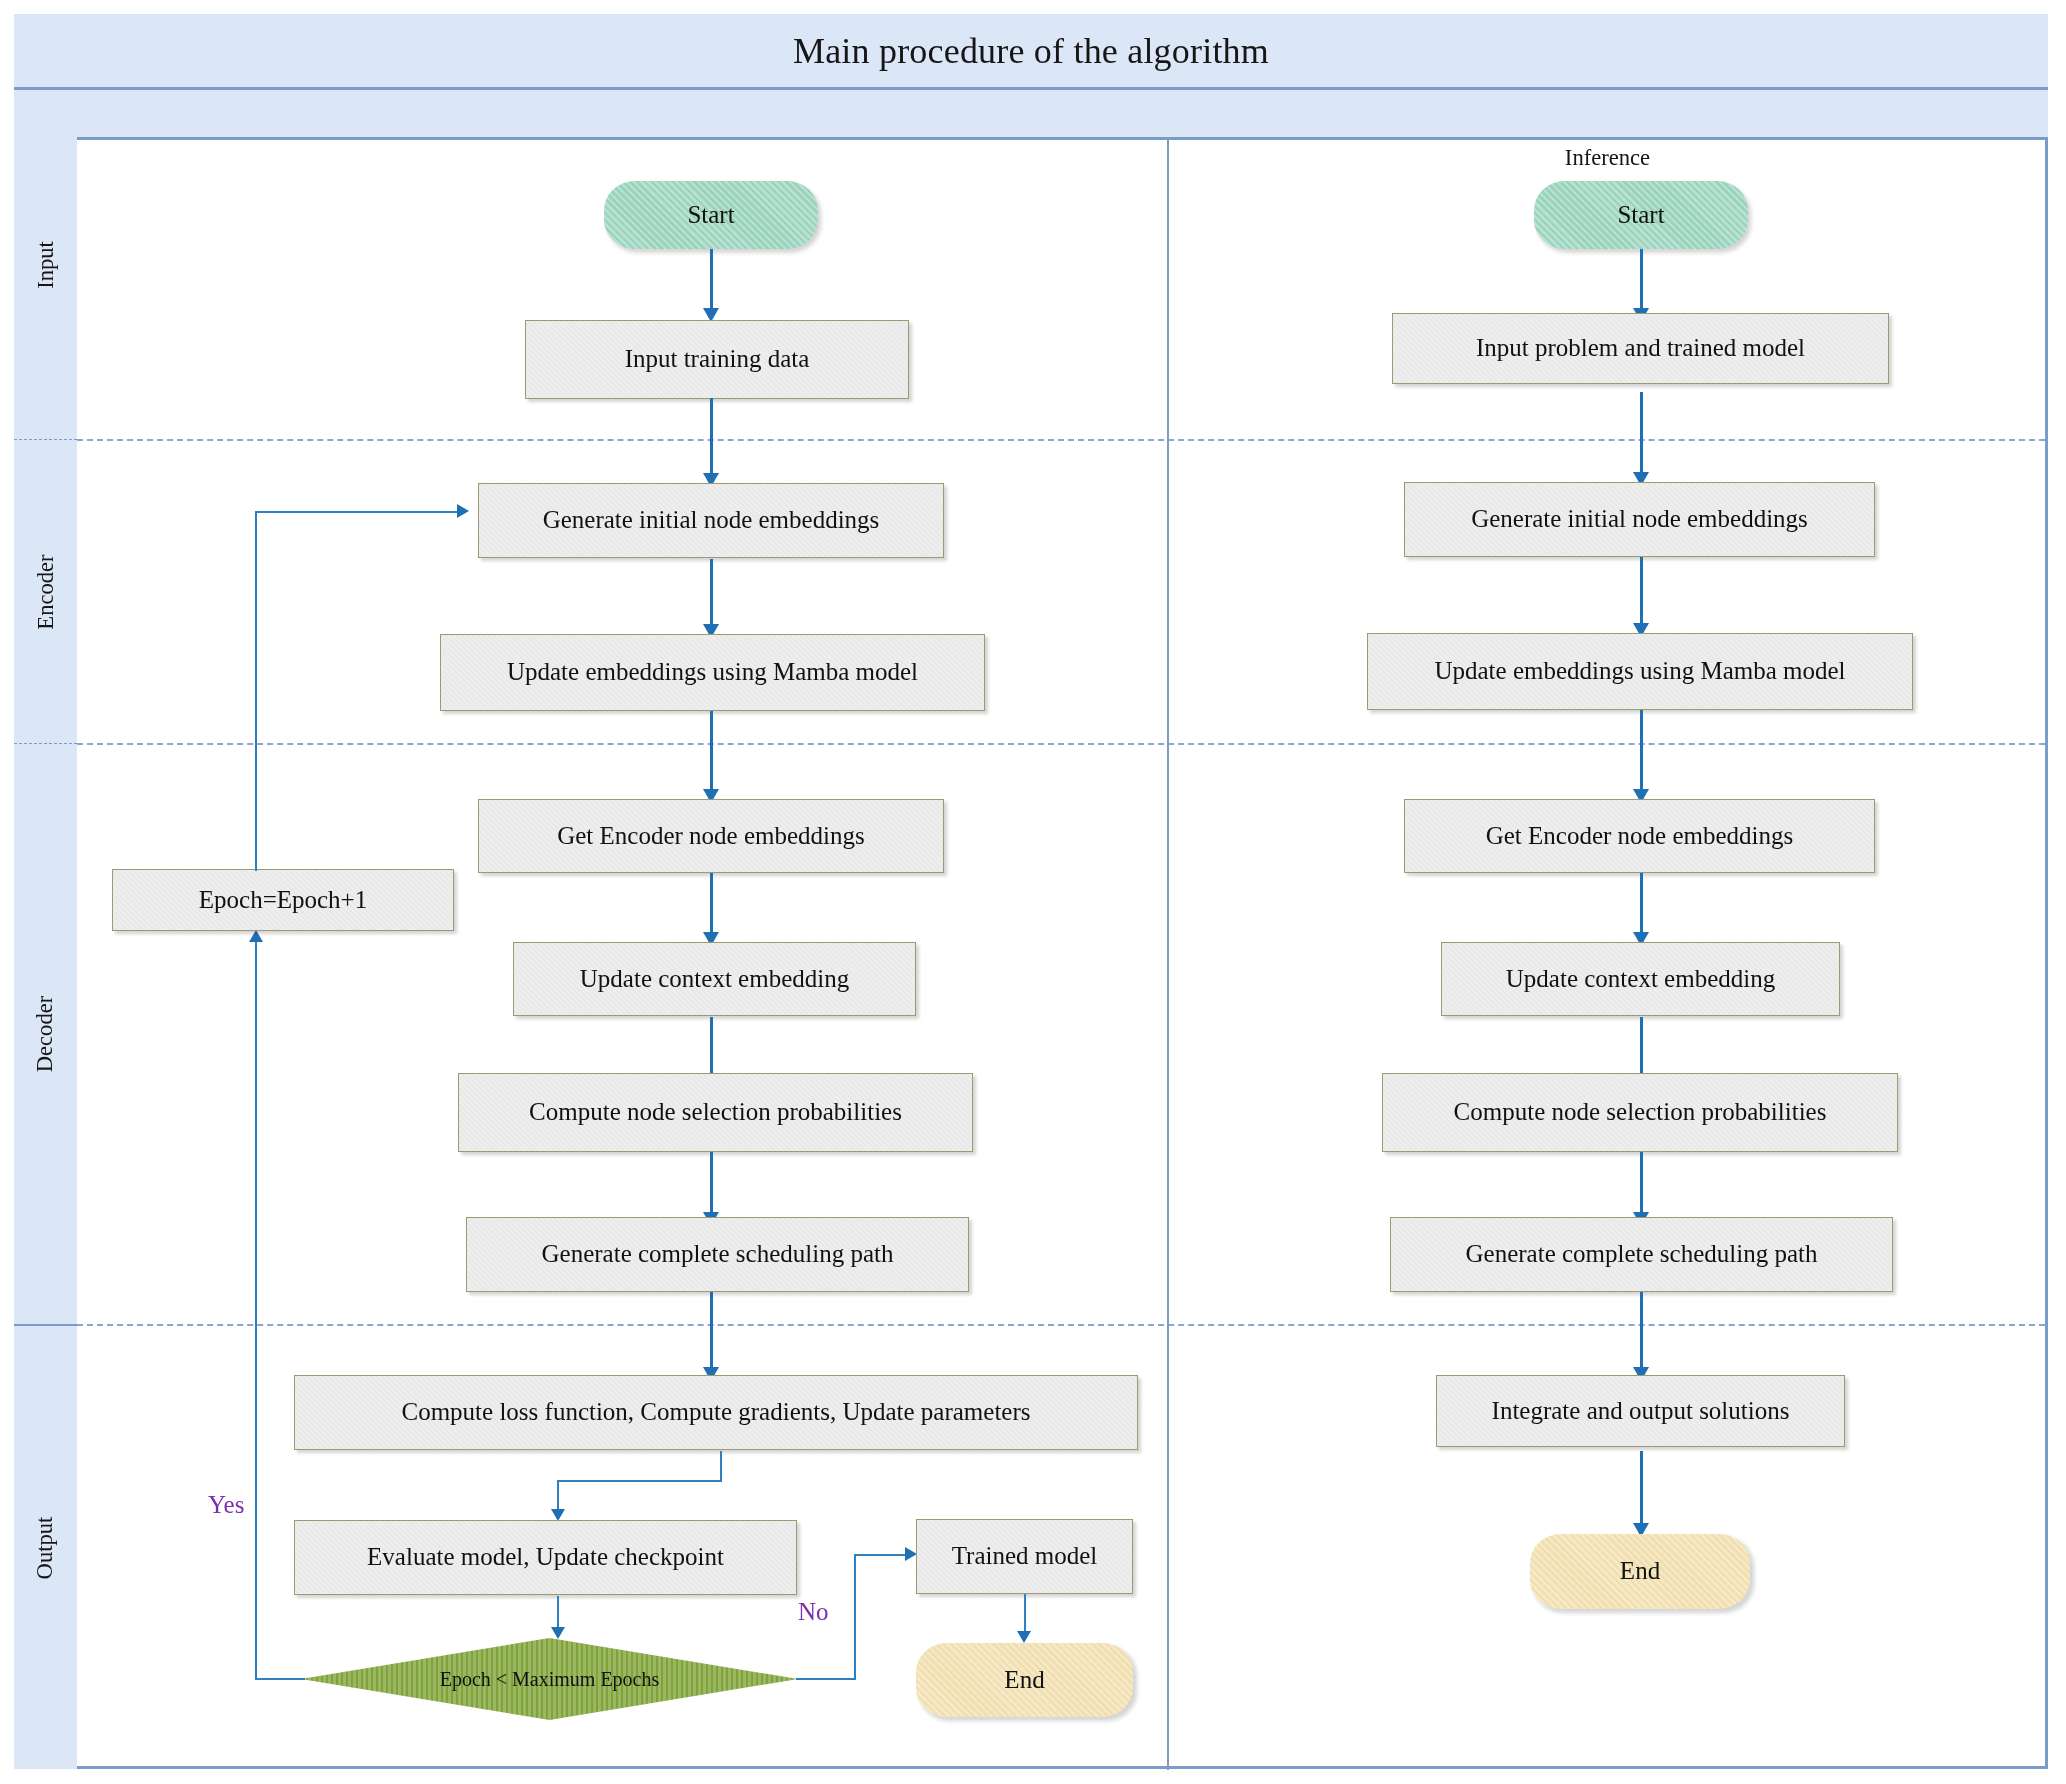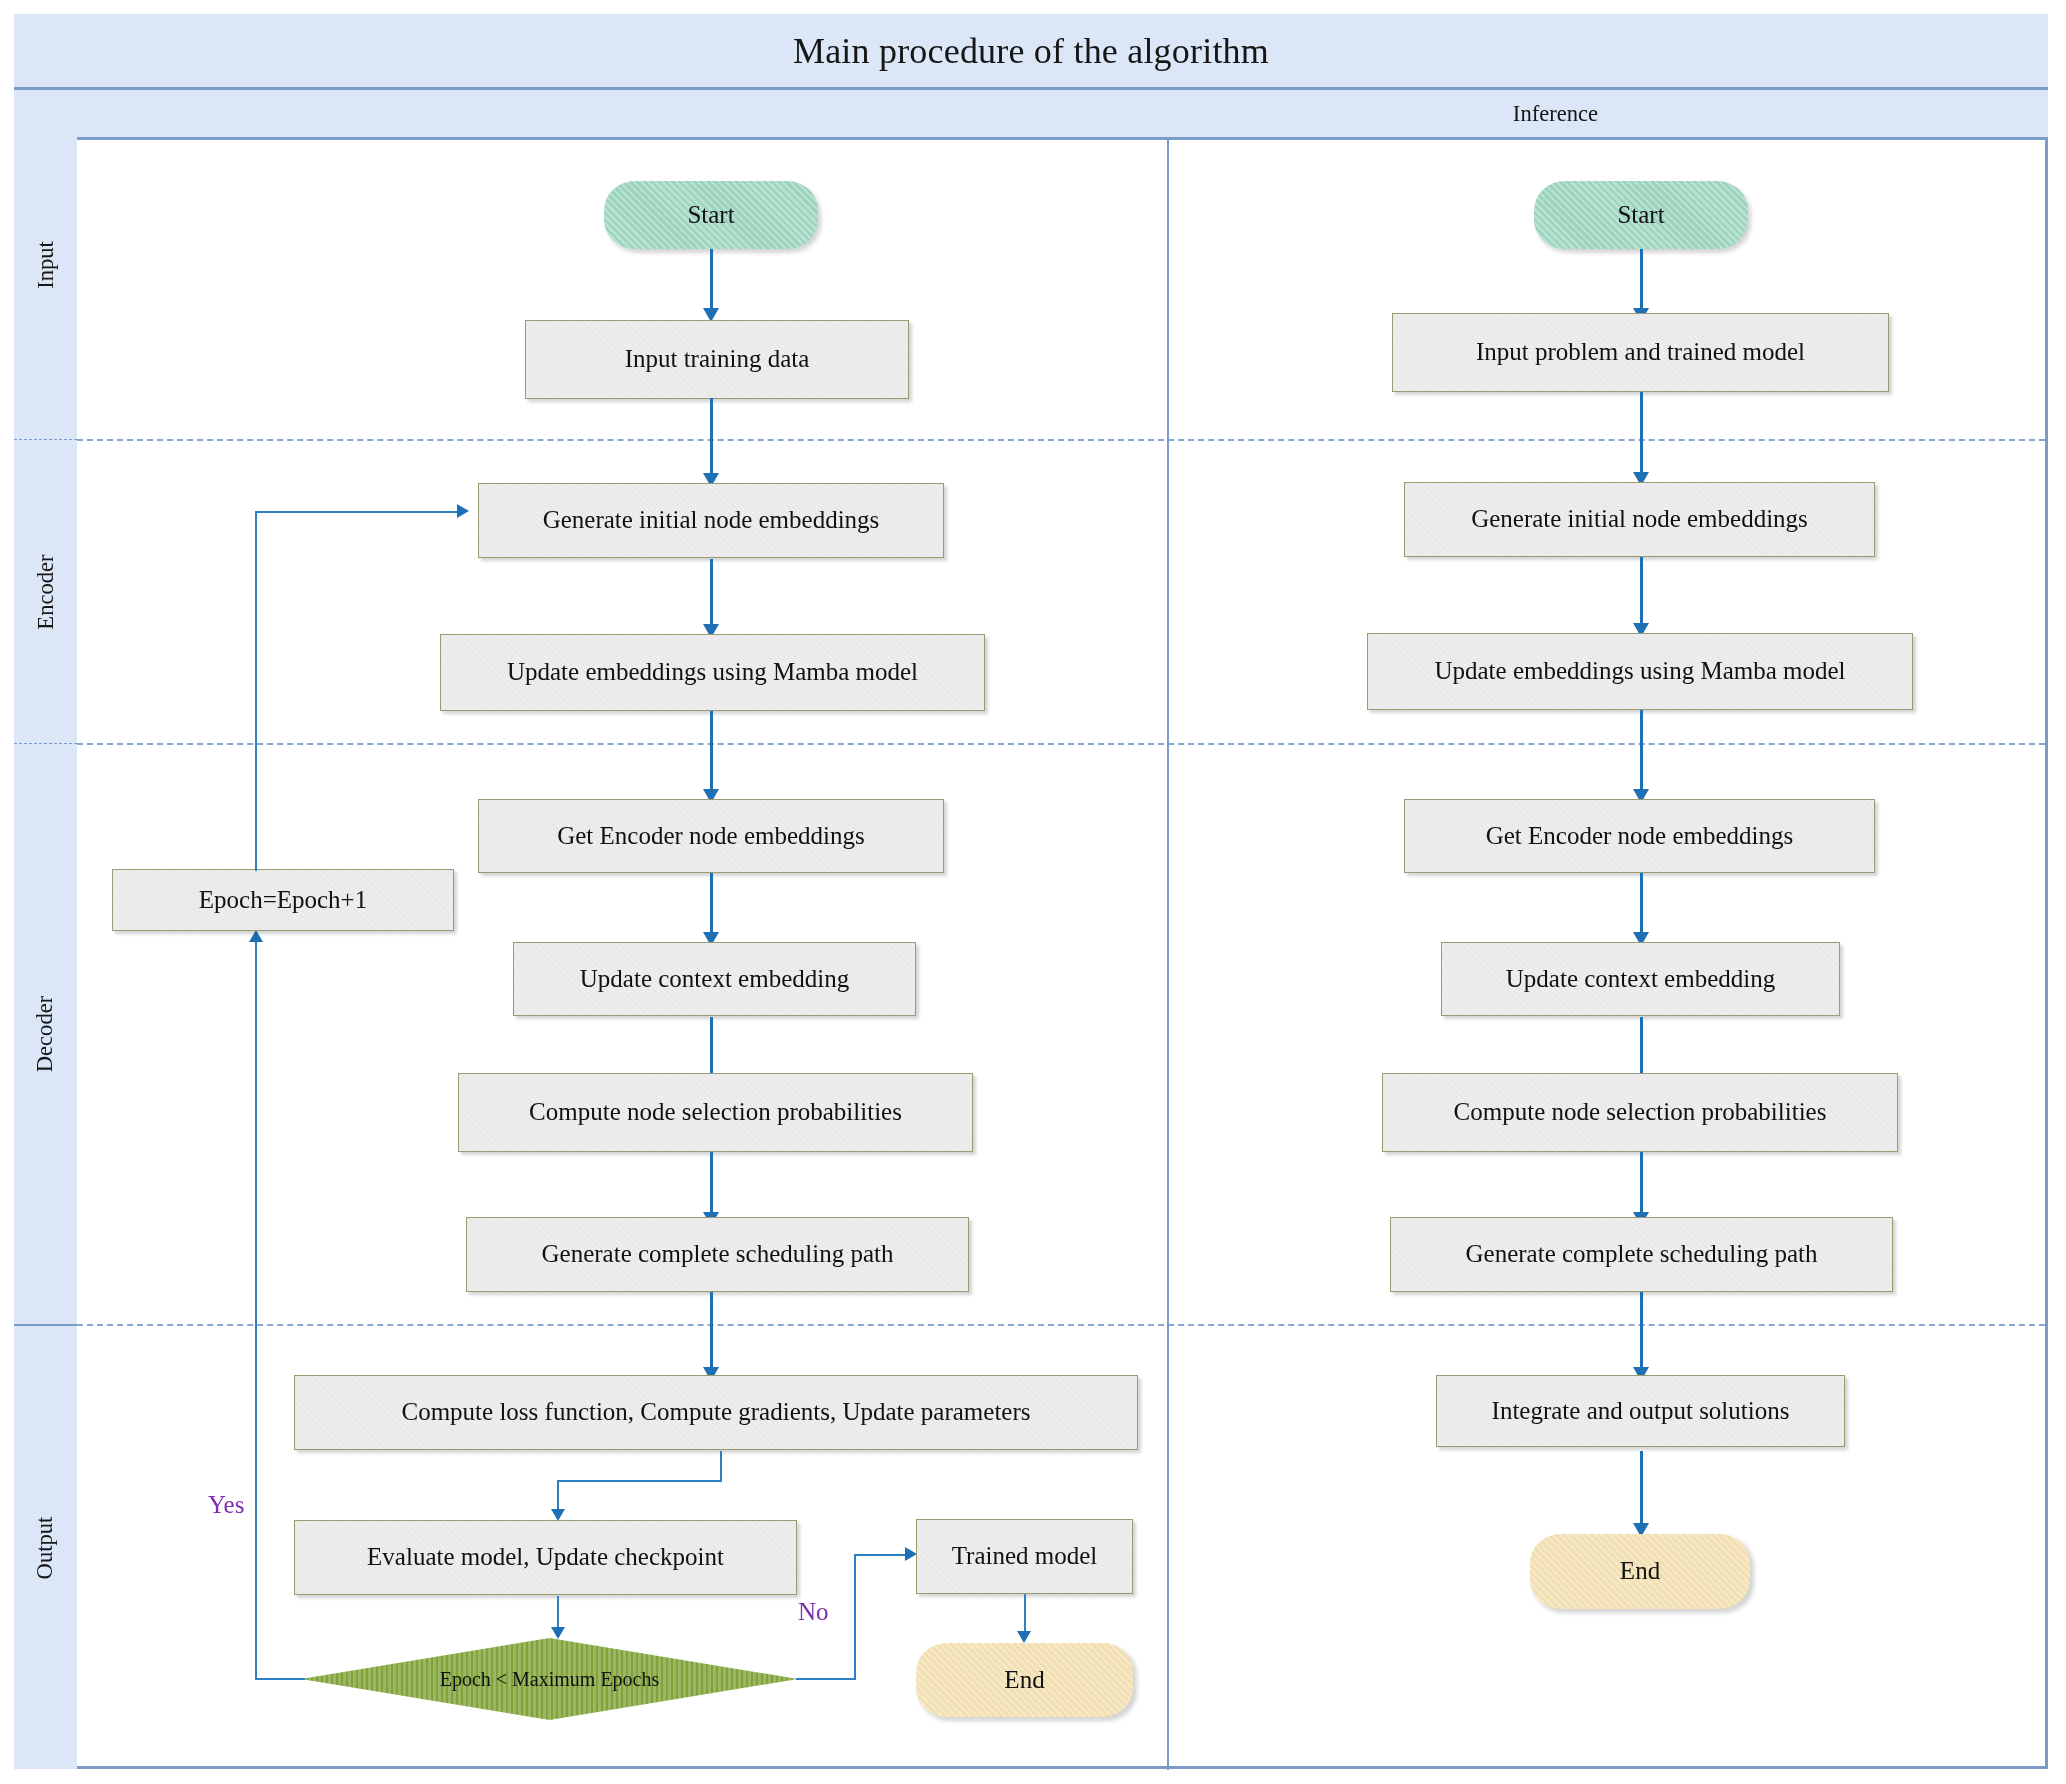--- a/index.html
+++ b/index.html
@@ -43,21 +43,21 @@
     background:#dbe6f7;
     border-bottom:3.1px solid #7b9bc9;
     box-sizing:border-box;
   }
   .hdr-cell{
     position:absolute;top:0;height:100%;
     display:flex;align-items:center;justify-content:center;
     font-size:22.6px;color:#161616;
   }
   .hdr-cell.train{left:0;width:1090px;border-right:2.5px solid #7b9bc9;box-sizing:border-box;}
-  .hdr-cell.infer{left:1038px;width:881px;}
+  .hdr-cell.infer{left:1090px;width:881px;margin-top:44px;}
 
   
   .stage{
     position:absolute;left:14px;width:63px;
     background:#dbe6f7;
     box-sizing:border-box;
     display:flex;align-items:center;justify-content:center;
   }
   .stage .lbl{
     transform:rotate(-90deg);
@@ -247,21 +247,21 @@
   <div class="node proc" style="left:916px;top:1519px;width:217px;height:75px;">Trained model</div>
   <div class="conn vline thin" style="left:1024px;top:1594px;height:43px;width:1.9px;"></div>
   <div class="arrow-d" style="left:1017px;top:1631px;border-left-width:7px;border-right-width:7px;border-top-width:12.6px;"></div>
 
   <div class="node term end" style="left:916px;top:1643px;width:217px;height:74px;">End</div>
 
   <div class="node term start" style="left:1534px;top:181px;width:214px;height:68px;">Start</div>
   <div class="conn vline" style="left:1640px;top:249px;height:69px;"></div>
   <div class="arrow-d" style="left:1633px;top:308px;"></div>
 
-  <div class="node proc" style="left:1392px;top:313px;width:497px;height:79px;">Input problem and trained model</div>
+  <div class="node proc" style="left:1392px;top:313px;width:497px;height:71px;">Input problem and trained model</div>
   <div class="conn vline" style="left:1640px;top:392px;height:89px;"></div>
   <div class="arrow-d" style="left:1633px;top:472px;"></div>
 
   <div class="node proc" style="left:1404px;top:482px;width:471px;height:75px;">Generate initial node embeddings</div>
   <div class="conn vline" style="left:1640px;top:557px;height:74px;"></div>
   <div class="arrow-d" style="left:1633px;top:623px;"></div>
 
   <div class="node proc" style="left:1367px;top:633px;width:546px;height:77px;">Update embeddings using Mamba model</div>
   <div class="conn vline" style="left:1640px;top:710px;height:89px;"></div>
   <div class="arrow-d" style="left:1633px;top:789px;"></div>

